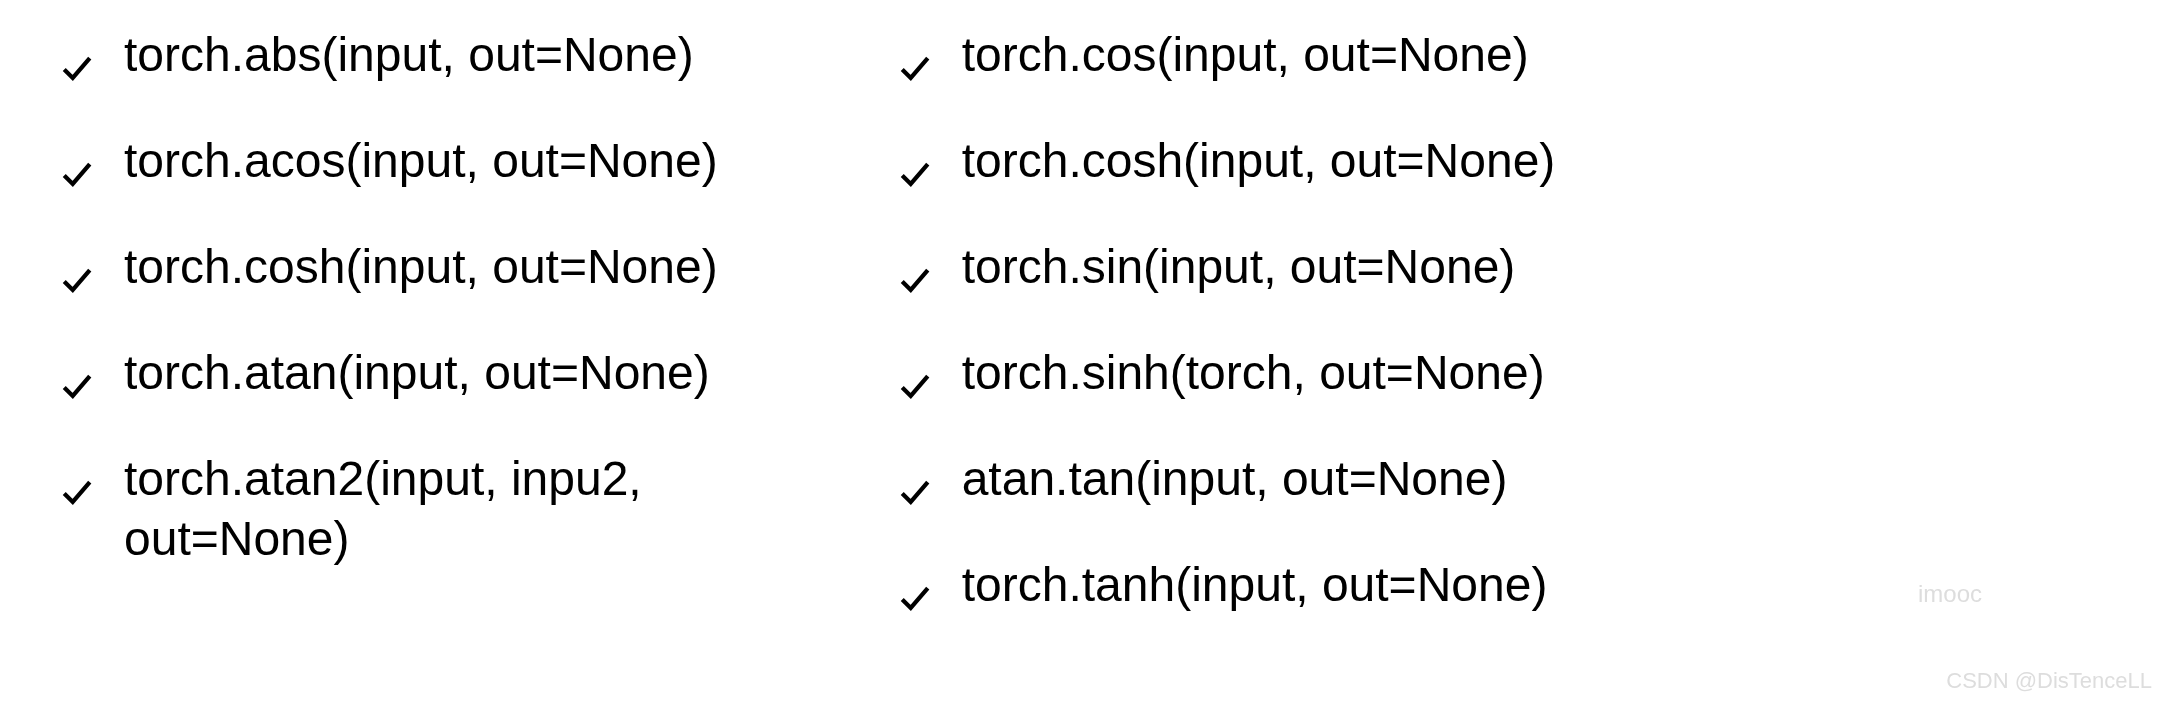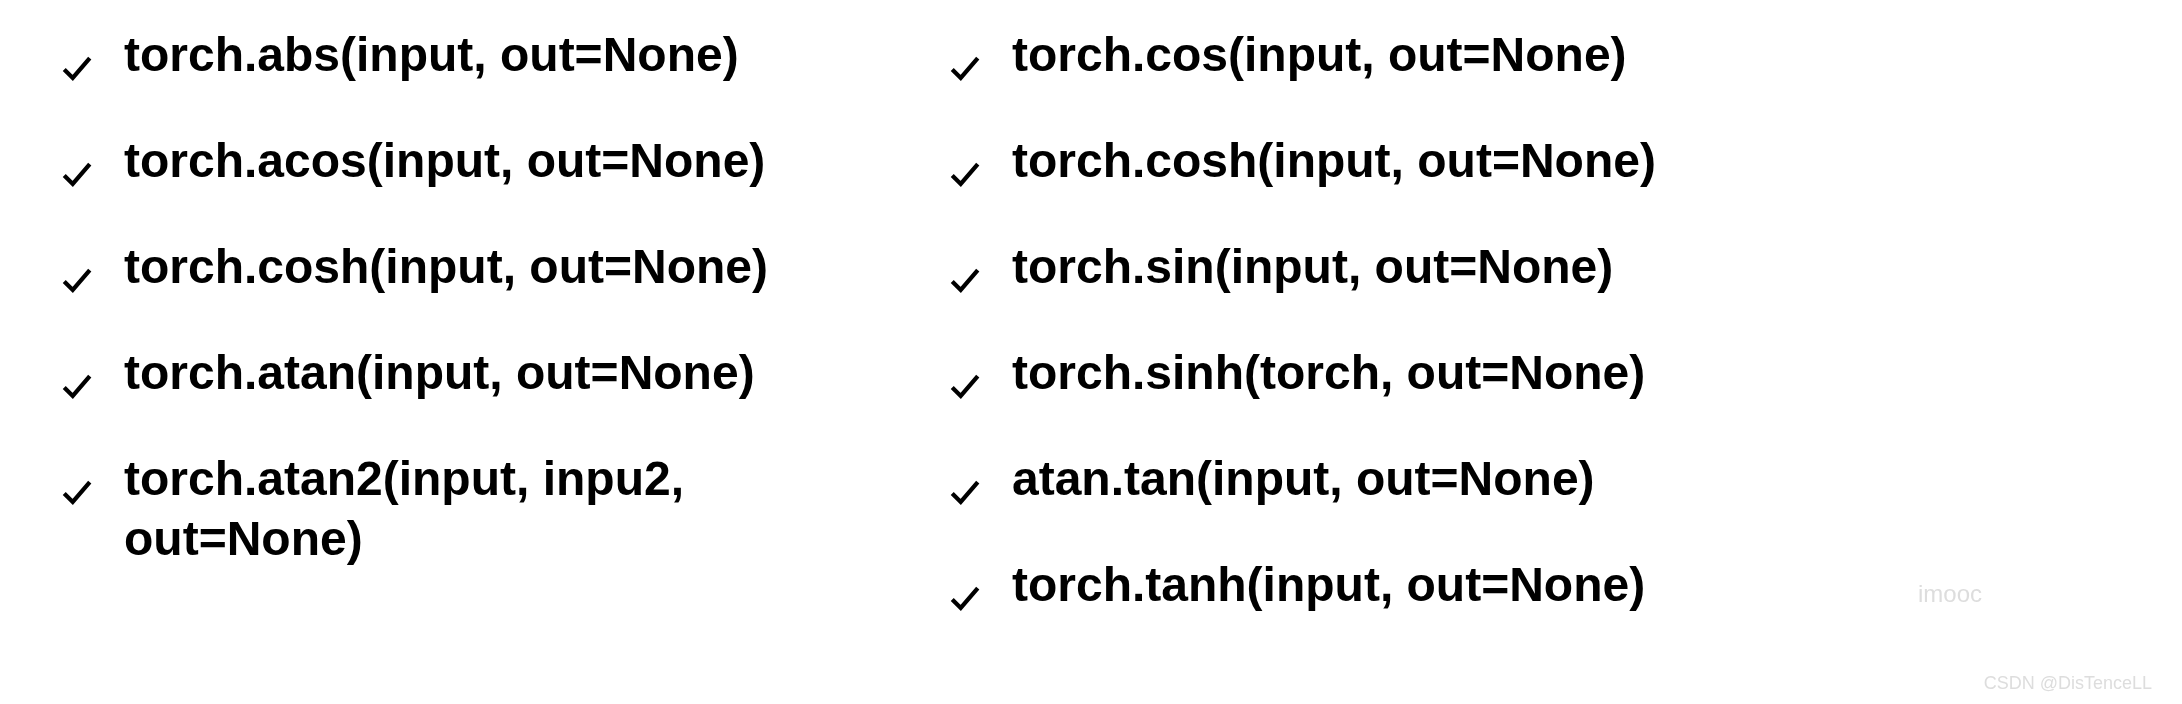--- a/index.html
+++ b/index.html
@@ -14,21 +14,20 @@
       height: 704px;
       position: relative;
       padding: 25px 60px;
     }
     .columns {
       display: flex;
       gap: 180px;
     }
     .column {
       flex: 0 0 auto;
-      font-weight: bold;
     }
     .list-item {
       display: flex;
       align-items: flex-start;
       margin-bottom: 46px;
       font-size: 48px;
       color: #000000;
       line-height: 1.25;
     }
     .list-item.multiline {
@@ -64,21 +63,21 @@
       color: #dddddd;
       pointer-events: none;
     }
     .watermark-imooc {
       right: 200px;
       bottom: 96px;
     }
     .watermark-csdn {
       right: 30px;
       bottom: 10px;
-      font-size: 18px;
+      font-size: 22px;
     }
   </style>
 </head>
 <body>
 
 <div class="columns">
   <div class="column">
     <div class="list-item">
       <span class="check-icon">
         <svg viewBox="0 0 24 24">

